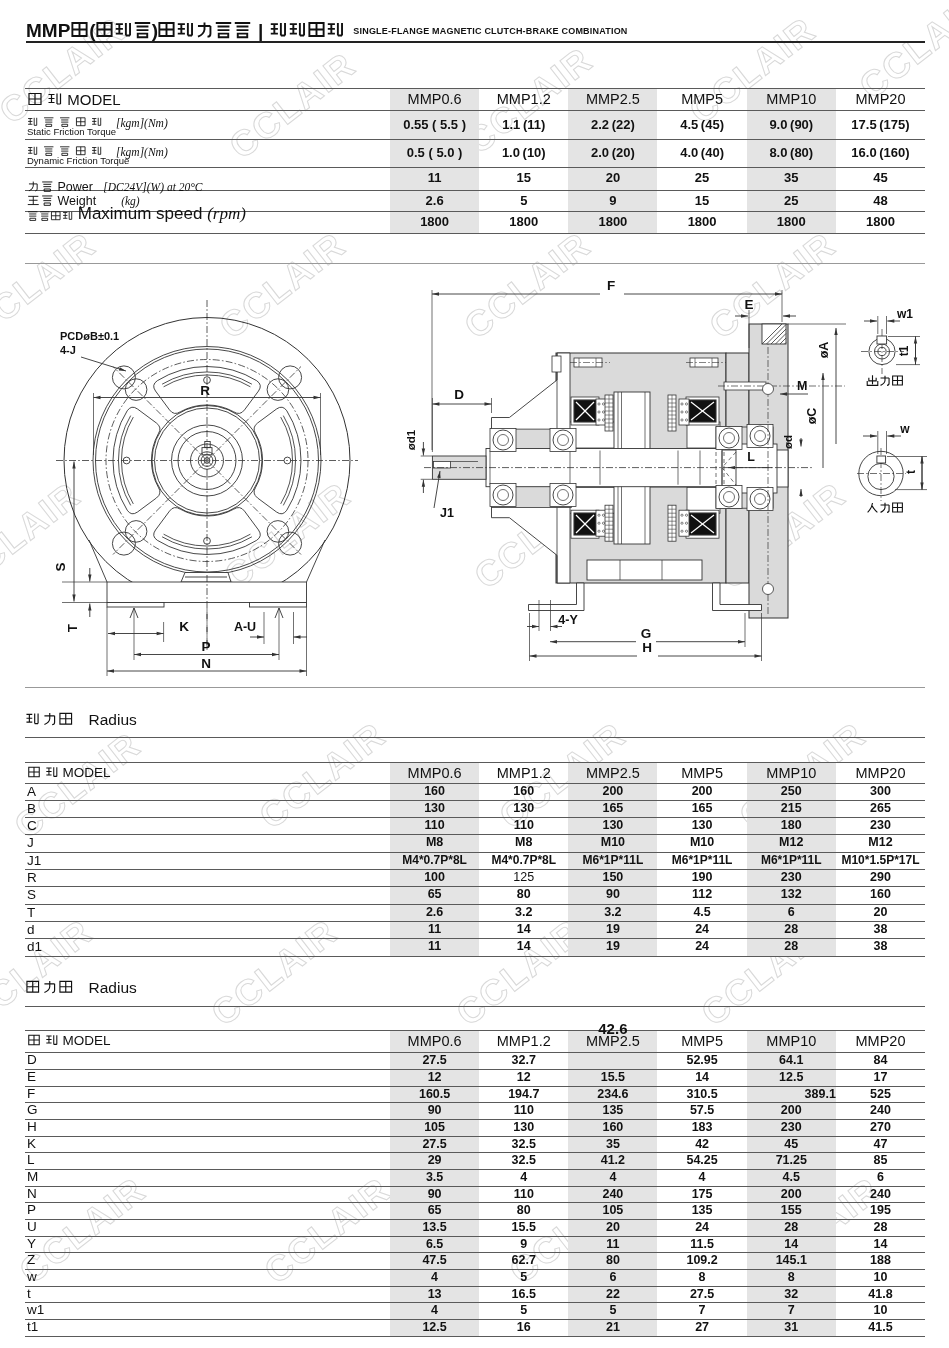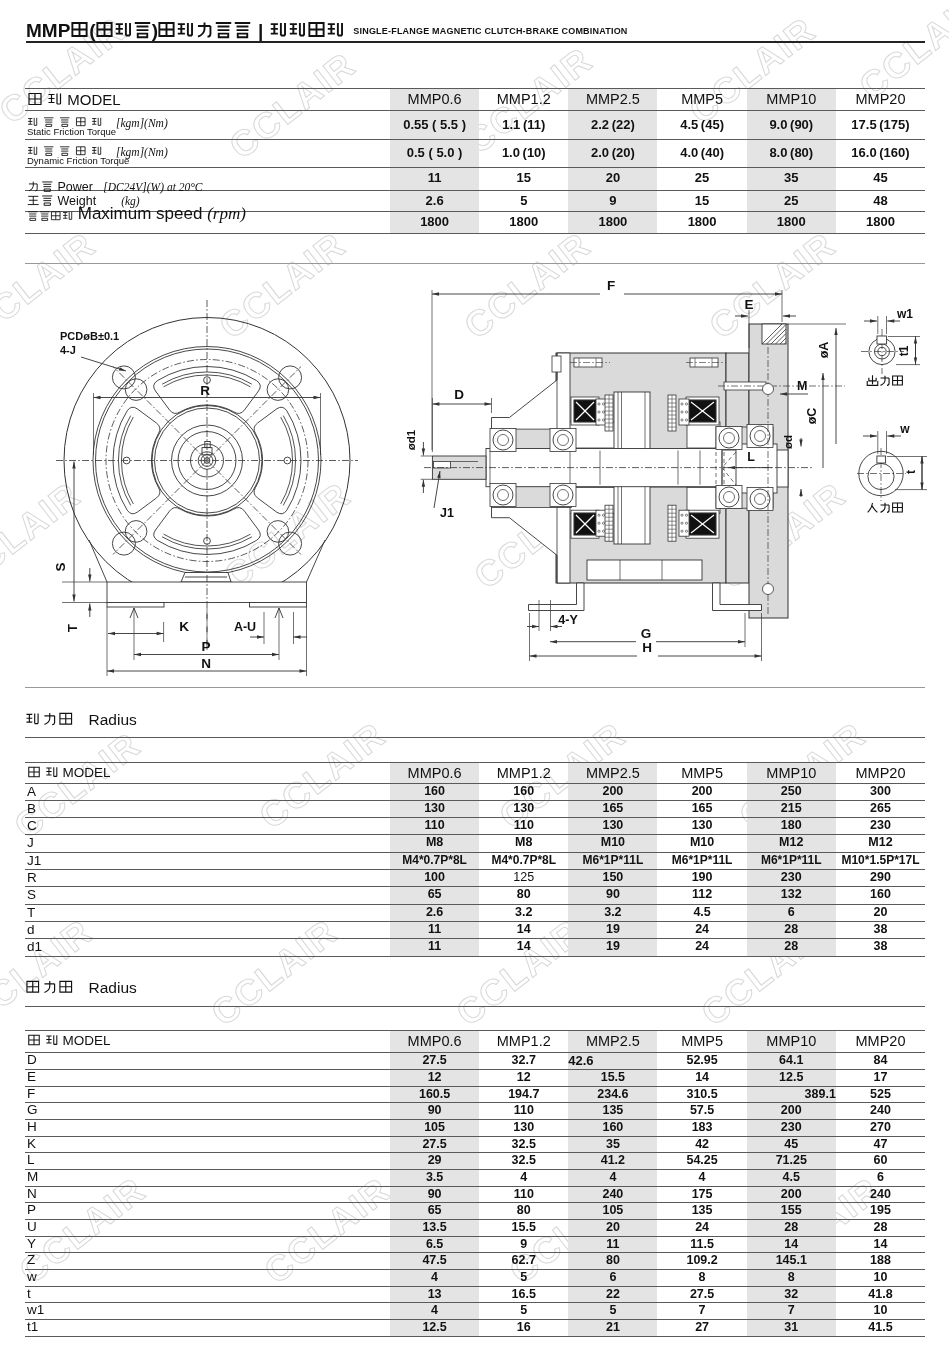--- a/index.html
+++ b/index.html
@@ -818,21 +818,21 @@
   </div>
 <div class="abs" style="left:0;top:0;z-index:2">
     <div class="abs" style="left:390.0px;top:1031.0px;width:89.2px;height:21.0px;line-height:21.0px;text-align:center;font-size:14.5px;font-weight:normal;z-index:2">MMP0.6</div>
     <div class="abs" style="left:479.2px;top:1031.0px;width:89.2px;height:21.0px;line-height:21.0px;text-align:center;font-size:14.5px;font-weight:normal;z-index:2">MMP1.2</div>
     <div class="abs" style="left:568.3px;top:1031.0px;width:89.2px;height:21.0px;line-height:21.0px;text-align:center;font-size:14.5px;font-weight:normal;z-index:2">MMP2.5</div>
     <div class="abs" style="left:657.5px;top:1031.0px;width:89.2px;height:21.0px;line-height:21.0px;text-align:center;font-size:14.5px;font-weight:normal;z-index:2">MMP5</div>
     <div class="abs" style="left:746.7px;top:1031.0px;width:89.2px;height:21.0px;line-height:21.0px;text-align:center;font-size:14.5px;font-weight:normal;z-index:2">MMP10</div>
     <div class="abs" style="left:835.9px;top:1031.0px;width:89.2px;height:21.0px;line-height:21.0px;text-align:center;font-size:14.5px;font-weight:normal;z-index:2">MMP20</div>
     <div class="abs" style="left:390.0px;top:1052.2px;width:89.2px;height:16.7px;line-height:16.7px;text-align:center;font-size:12.5px;font-weight:bold;z-index:2">27.5</div>
     <div class="abs" style="left:479.2px;top:1052.2px;width:89.2px;height:16.7px;line-height:16.7px;text-align:center;font-size:12.5px;font-weight:bold;z-index:2">32.7</div>
-    <div class="abs" style="left:568.3px;top:1053px;width:89.2px;height:16.7px;line-height:16.7px;font-size:13px;font-weight:bold;z-index:2">42.6</div>
+    <div class="abs" style="left:568.3px;top:1021px;width:89.2px;height:16.7px;line-height:16.7px;text-align:center;font-size:15px;font-weight:bold;z-index:2">42.6</div>
     <div class="abs" style="left:657.5px;top:1052.2px;width:89.2px;height:16.7px;line-height:16.7px;text-align:center;font-size:12.5px;font-weight:bold;z-index:2">52.95</div>
     <div class="abs" style="left:746.7px;top:1052.2px;width:89.2px;height:16.7px;line-height:16.7px;text-align:center;font-size:12.5px;font-weight:bold;z-index:2">64.1</div>
     <div class="abs" style="left:835.9px;top:1052.2px;width:89.2px;height:16.7px;line-height:16.7px;text-align:center;font-size:12.5px;font-weight:bold;z-index:2">84</div>
     <div class="abs" style="left:27px;top:1052.2px;height:16.68px;line-height:16.68px;font-size:13.5px">D</div>
     <div class="abs" style="left:390.0px;top:1068.9px;width:89.2px;height:16.7px;line-height:16.7px;text-align:center;font-size:12.5px;font-weight:bold;z-index:2">12</div>
     <div class="abs" style="left:479.2px;top:1068.9px;width:89.2px;height:16.7px;line-height:16.7px;text-align:center;font-size:12.5px;font-weight:bold;z-index:2">12</div>
     <div class="abs" style="left:568.3px;top:1068.9px;width:89.2px;height:16.7px;line-height:16.7px;text-align:center;font-size:12.5px;font-weight:bold;z-index:2">15.5</div>
     <div class="abs" style="left:657.5px;top:1068.9px;width:89.2px;height:16.7px;line-height:16.7px;text-align:center;font-size:12.5px;font-weight:bold;z-index:2">14</div>
     <div class="abs" style="left:746.7px;top:1068.9px;width:89.2px;height:16.7px;line-height:16.7px;text-align:center;font-size:12.5px;font-weight:bold;z-index:2">12.5</div>
     <div class="abs" style="left:835.9px;top:1068.9px;width:89.2px;height:16.7px;line-height:16.7px;text-align:center;font-size:12.5px;font-weight:bold;z-index:2">17</div>
@@ -863,21 +863,21 @@
     <div class="abs" style="left:568.3px;top:1135.6px;width:89.2px;height:16.7px;line-height:16.7px;text-align:center;font-size:12.5px;font-weight:bold;z-index:2">35</div>
     <div class="abs" style="left:657.5px;top:1135.6px;width:89.2px;height:16.7px;line-height:16.7px;text-align:center;font-size:12.5px;font-weight:bold;z-index:2">42</div>
     <div class="abs" style="left:746.7px;top:1135.6px;width:89.2px;height:16.7px;line-height:16.7px;text-align:center;font-size:12.5px;font-weight:bold;z-index:2">45</div>
     <div class="abs" style="left:835.9px;top:1135.6px;width:89.2px;height:16.7px;line-height:16.7px;text-align:center;font-size:12.5px;font-weight:bold;z-index:2">47</div>
     <div class="abs" style="left:27px;top:1135.6px;height:16.68px;line-height:16.68px;font-size:13.5px">K</div>
     <div class="abs" style="left:390.0px;top:1152.3px;width:89.2px;height:16.7px;line-height:16.7px;text-align:center;font-size:12.5px;font-weight:bold;z-index:2">29</div>
     <div class="abs" style="left:479.2px;top:1152.3px;width:89.2px;height:16.7px;line-height:16.7px;text-align:center;font-size:12.5px;font-weight:bold;z-index:2">32.5</div>
     <div class="abs" style="left:568.3px;top:1152.3px;width:89.2px;height:16.7px;line-height:16.7px;text-align:center;font-size:12.5px;font-weight:bold;z-index:2">41.2</div>
     <div class="abs" style="left:657.5px;top:1152.3px;width:89.2px;height:16.7px;line-height:16.7px;text-align:center;font-size:12.5px;font-weight:bold;z-index:2">54.25</div>
     <div class="abs" style="left:746.7px;top:1152.3px;width:89.2px;height:16.7px;line-height:16.7px;text-align:center;font-size:12.5px;font-weight:bold;z-index:2">71.25</div>
-    <div class="abs" style="left:835.9px;top:1152.3px;width:89.2px;height:16.7px;line-height:16.7px;text-align:center;font-size:12.5px;font-weight:bold;z-index:2">60</div>
+    <div class="abs" style="left:835.9px;top:1152.3px;width:89.2px;height:16.7px;line-height:16.7px;text-align:center;font-size:12.5px;font-weight:bold;z-index:2">85</div>
     <div class="abs" style="left:27px;top:1152.3px;height:16.68px;line-height:16.68px;font-size:13.5px">L</div>
     <div class="abs" style="left:390.0px;top:1169.0px;width:89.2px;height:16.7px;line-height:16.7px;text-align:center;font-size:12.5px;font-weight:bold;z-index:2">3.5</div>
     <div class="abs" style="left:479.2px;top:1169.0px;width:89.2px;height:16.7px;line-height:16.7px;text-align:center;font-size:12.5px;font-weight:bold;z-index:2">4</div>
     <div class="abs" style="left:568.3px;top:1169.0px;width:89.2px;height:16.7px;line-height:16.7px;text-align:center;font-size:12.5px;font-weight:bold;z-index:2">4</div>
     <div class="abs" style="left:657.5px;top:1169.0px;width:89.2px;height:16.7px;line-height:16.7px;text-align:center;font-size:12.5px;font-weight:bold;z-index:2">4</div>
     <div class="abs" style="left:746.7px;top:1169.0px;width:89.2px;height:16.7px;line-height:16.7px;text-align:center;font-size:12.5px;font-weight:bold;z-index:2">4.5</div>
     <div class="abs" style="left:835.9px;top:1169.0px;width:89.2px;height:16.7px;line-height:16.7px;text-align:center;font-size:12.5px;font-weight:bold;z-index:2">6</div>
     <div class="abs" style="left:27px;top:1169.0px;height:16.68px;line-height:16.68px;font-size:13.5px">M</div>
     <div class="abs" style="left:390.0px;top:1185.6px;width:89.2px;height:16.7px;line-height:16.7px;text-align:center;font-size:12.5px;font-weight:bold;z-index:2">90</div>
     <div class="abs" style="left:479.2px;top:1185.6px;width:89.2px;height:16.7px;line-height:16.7px;text-align:center;font-size:12.5px;font-weight:bold;z-index:2">110</div>

